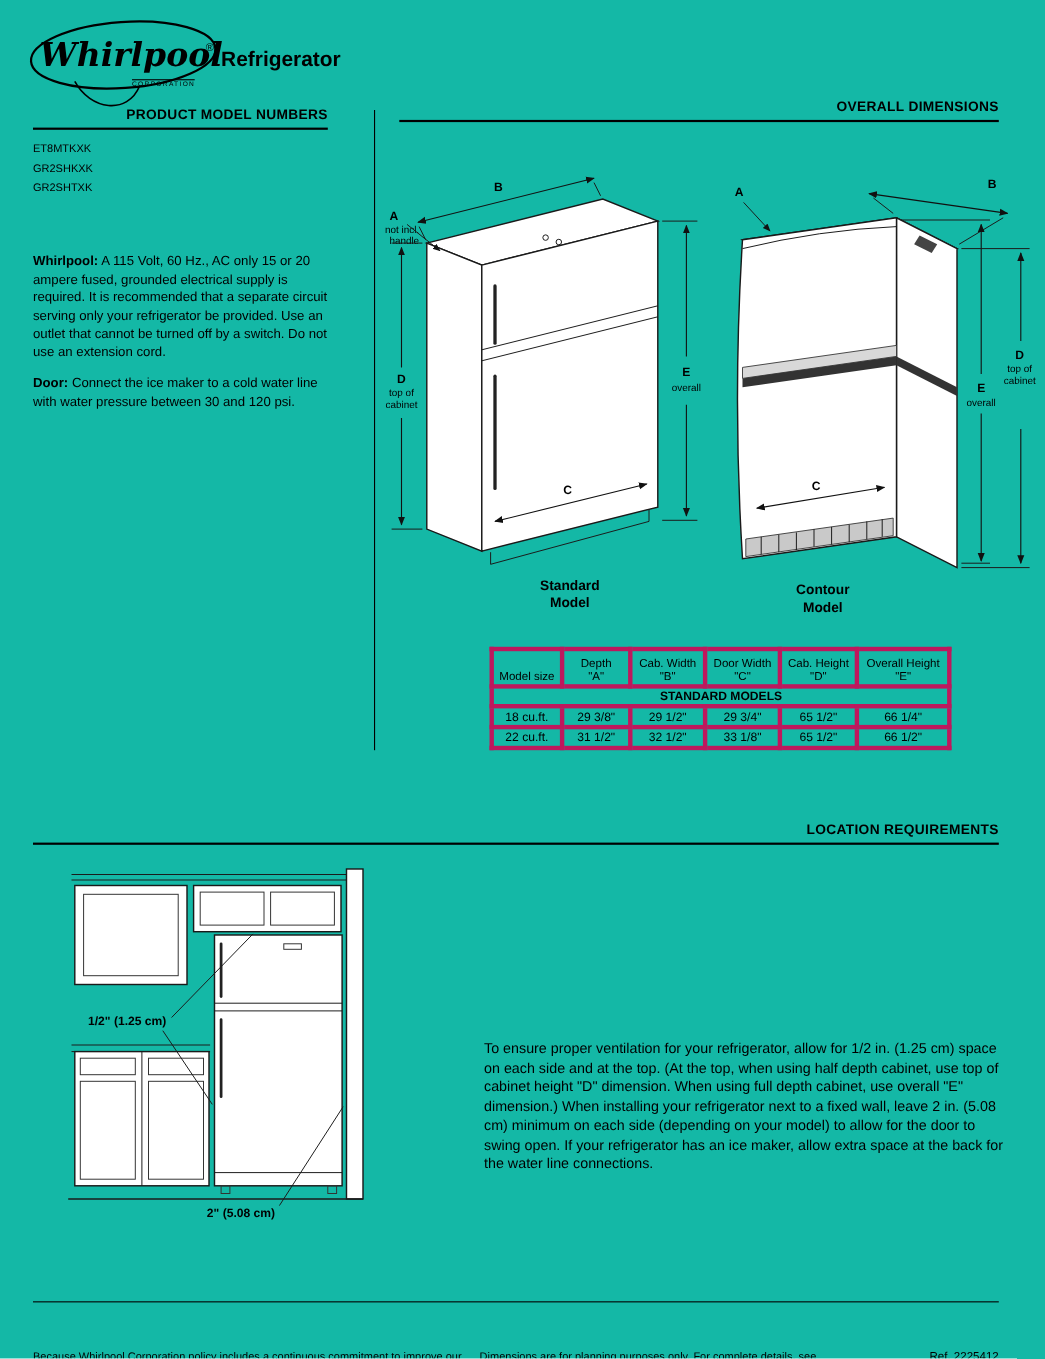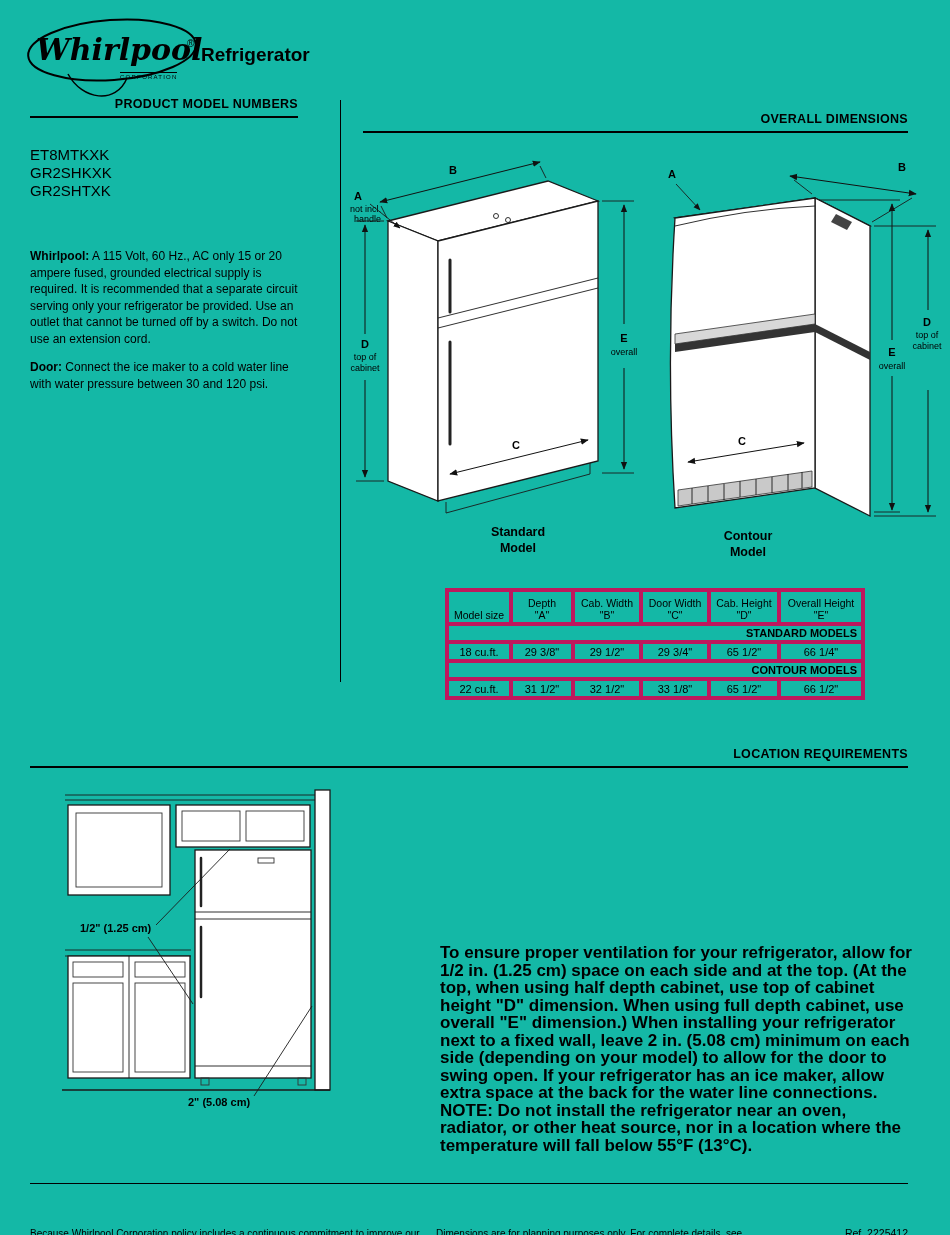--- a/index.html
+++ b/index.html
@@ -12,28 +12,28 @@
 
   
   .logo-svg { position:absolute; left:24px; top:8px; }
   .logo-script { font:italic 700 30px "DejaVu Serif", serif; fill:#000; }
   .logo-reg { position:absolute; left:187px; top:38px; font-size:10px; }
   .logo-corp { position:absolute; left:120px; top:72px; font-size:6px; letter-spacing:1.2px; border-top:1px solid #000; padding-top:1px; }
   .doc-title { position:absolute; left:201px; top:44px; font-size:19px; font-weight:700; }
 
   
   .col-left { position:absolute; left:30px; top:97px; width:268px; }
-  .model-list { list-style:none; margin-top:28px; font-size:15px; line-height:18px; }
+  .model-list { list-style:none; margin-top:9px; font-size:10px; line-height:18px; }
   .body-text { font-size:12px; line-height:16.5px; }
   .electrical { margin-top:48px; }
   .water { margin-top:12px; }
 
   .v-divider { position:absolute; left:340px; top:100px; width:1px; height:582px; background:#000; }
 
-  .col-right-heading { position:absolute; left:363px; top:112px; width:545px; }
+  .col-right-heading { position:absolute; left:363px; top:90px; width:545px; }
 
   
   .std-svg { position:absolute; left:348px; top:156px; }
   .ctr-svg { position:absolute; left:640px; top:158px; }
   .loc-svg { position:absolute; left:58px; top:782px; }
 
   .outline { stroke:#1a1a1a; stroke-width:1.3; fill:#fff; }
   .thin { stroke:#1a1a1a; stroke-width:.9; fill:none; }
   .thin-rect { stroke:#333; stroke-width:.9; fill:none; }
   .dim-line { stroke:#111; stroke-width:1; fill:none; }
@@ -43,27 +43,27 @@
   .dim-note { font:9px "Liberation Sans",sans-serif; fill:#000; text-anchor:middle; }
   .anchor-start { text-anchor:start; }
   .caption { font:700 12.5px "Liberation Sans",sans-serif; fill:#000; text-anchor:middle; }
   .loc-label { font:700 11px "Liberation Sans",sans-serif; fill:#000; }
 
   
   .dim-table { position:absolute; left:445px; top:588px; border-collapse:collapse; font-size:11px; }
   .dim-table th, .dim-table td { border:4px solid #be185d; padding:1px 4px; text-align:center; font-weight:400; }
   .dim-table thead th { height:34px; vertical-align:bottom; font-size:10.5px; line-height:12px; }
   .dim-table tbody td { height:19px; vertical-align:middle; }
-  .dim-table .section-row td { text-align:right; font-weight:700; padding-left:5px; height:17px; }
+  .dim-table .section-row td { text-align:center; font-weight:700; padding-left:5px; height:17px; }
   .c0 { width:64px; } .c1 { width:62px; } .c2 { width:68px; }
   .c3 { width:68px; } .c4 { width:70px; } .c5 { width:84px; }
 
   
   .loc-heading { position:absolute; left:30px; top:747px; width:878px; }
-  .loc-text { position:absolute; left:440px; top:944px; width:472px; font-size:17px; line-height:17.5px;font-weight:bold; }
+  .loc-text { position:absolute; left:440px; top:944px; width:472px; font-size:13px; line-height:17.5px; }
 
   
   .footer-rule { position:absolute; left:30px; top:1183px; width:878px; border-top:1px solid #000; }
   .footer { position:absolute; left:30px; top:1227px; width:878px; display:flex; font-size:10px; line-height:13px; }
   .footer-left { width:392px; }
   .footer-mid { width:340px; margin-left:14px; }
   .footer-right { margin-left:auto; text-align:left; font-size:10.5px; line-height:13px; }
 </style>
 </head>
 <body>
@@ -253,23 +253,20 @@
         <td colspan="6">STANDARD MODELS</td>
       </tr>
       <tr>
         <td>18 cu.ft.</td>
         <td>29 3/8"</td>
         <td>29 1/2"</td>
         <td>29 3/4"</td>
         <td>65 1/2"</td>
         <td>66 1/4"</td>
       </tr>
-      <tr class="section-row">
-        <td colspan="6">CONTOUR MODELS</td>
-      </tr>
       <tr>
         <td>22 cu.ft.</td>
         <td>31 1/2"</td>
         <td>32 1/2"</td>
         <td>33 1/8"</td>
         <td>65 1/2"</td>
         <td>66 1/2"</td>
       </tr>
     </tbody>
   </table>
@@ -313,21 +310,20 @@
       <line class="thin" x1="98" y1="143" x2="172" y2="67"></line>
       <line class="thin" x1="90" y1="155" x2="135" y2="222"></line>
       <line class="thin" x1="196" y1="314" x2="254" y2="224"></line>
       <text class="loc-label" x="22" y="150">1/2" (1.25 cm)</text>
       <text class="loc-label" x="130" y="324">2" (5.08 cm)</text>
     </g>
   </svg>
 
   <div class="loc-text">
     <p>To ensure proper ventilation for your refrigerator, allow for 1/2 in. (1.25 cm) space on each side and at the top. (At the top, when using half depth cabinet, use top of cabinet height "D" dimension. When using full depth cabinet, use overall "E" dimension.) When installing your refrigerator next to a fixed wall, leave 2 in. (5.08 cm) minimum on each side (depending on your model) to allow for the door to swing open. If your refrigerator has an ice maker, allow extra space at the back for the water line connections.</p>
-    <p>NOTE: Do not install the refrigerator near an oven, radiator, or other heat source, nor in a location where the temperature will fall below 55°F (13°C).</p>
   </div>
 
   <div class="footer-rule"></div>
   <div class="footer">
     <div class="footer-left">Because Whirlpool Corporation policy includes a continuous commitment to improve our products, we reserve the right to change materials and specifications without notice.</div>
     <div class="footer-mid">Dimensions are for planning purposes only.  For complete details, see Installation Instructions packed with product.  Specifications subject to change without notice.</div>
     <div class="footer-right">
       <div>Ref. 2225412</div>
       <div>07-08-04</div>
     </div>

